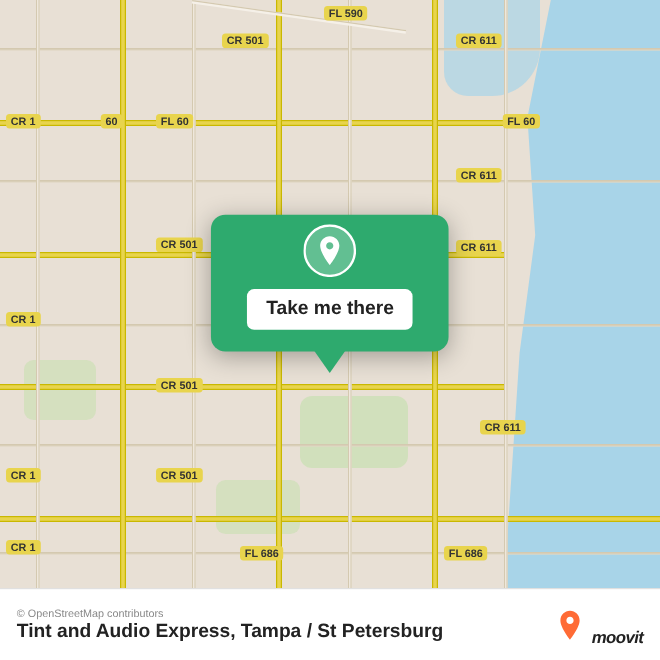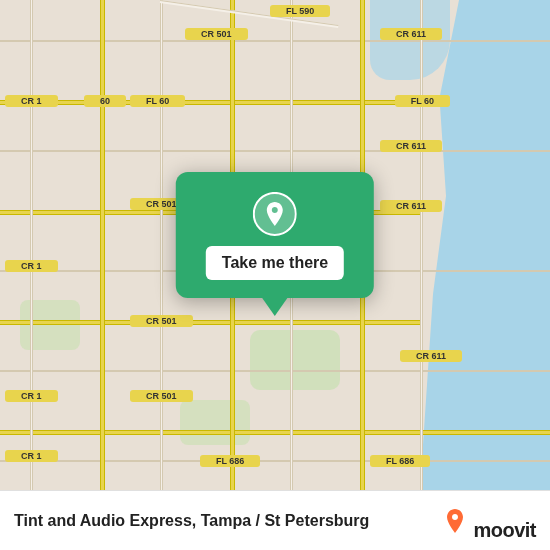--- a/index.html
+++ b/index.html
@@ -69,34 +69,34 @@
       background-color: #c8e0b0;
     }
 
     
     .road-label {
       position: absolute;
       background: #e8d44d;
       color: #333;
       font-size: 9px;
       font-weight: bold;
-      padding: 1px 16px;
+      padding: 1px 4px;
       border-radius: 3px;
       white-space: nowrap;
     }
 
     
     #popup-card {
       position: absolute;
       left: 50%;
       top: 50%;
       transform: translate(-50%, -58%);
       background: #2eaa6e;
       border-radius: 12px;
-      padding: 20px 30px 18px;
+      padding: 8px 30px 18px;
       display: flex;
       flex-direction: column;
       align-items: center;
       gap: 10px;
       box-shadow: 0 4px 20px rgba(0,0,0,0.3);
       min-width: 180px;
     }
 
     #popup-card::after {
       content: '';
@@ -162,23 +162,24 @@
       align-items: center;
       gap: 4px;
     }
 
     .moovit-pin {
       width: 28px;
       height: 28px;
     }
 
     .moovit-text {
-      font-size: 20px;
+      font-size: 14px;
       font-weight: 900;
       color: #222;
+      font-style: italic;
       letter-spacing: -0.5px;
       margin-top: 20px;
     }
   </style>
 </head>
 <body>
 
 <div id="map-container">
   <div class="map-bg"></div>
 
@@ -238,20 +239,21 @@
     <svg class="pin-icon" viewBox="0 0 44 44" fill="none" xmlns="http://www.w3.org/2000/svg">
       <circle cx="22" cy="22" r="21" fill="white" fill-opacity="0.25" stroke="white" stroke-width="2"></circle>
       <path d="M22 10C17.6 10 14 13.6 14 18C14 24 22 34 22 34C22 34 30 24 30 18C30 13.6 26.4 10 22 10ZM22 21C20.3 21 19 19.7 19 18C19 16.3 20.3 15 22 15C23.7 15 25 16.3 25 18C25 19.7 23.7 21 22 21Z" fill="white"></path>
     </svg>
     <button class="take-me-there-btn">Take me there</button>
   </div>
 </div>
 
 <div id="bottom-bar">
   <div id="bottom-left">
+    <span id="attribution">© OpenStreetMap contributors</span>
     <span id="location-name">Tint and Audio Express, Tampa / St Petersburg</span>
   </div>
   <div id="moovit-logo">
 
     <svg class="moovit-pin" viewBox="0 0 28 28" fill="none" xmlns="http://www.w3.org/2000/svg">
       <path d="M14 2C9.6 2 6 5.6 6 10C6 16 14 26 14 26C14 26 22 16 22 10C22 5.6 18.4 2 14 2ZM14 13C12.3 13 11 11.7 11 10C11 8.3 12.3 7 14 7C15.7 7 17 8.3 17 10C17 11.7 15.7 13 14 13Z" fill="#ff6b35"></path>
     </svg>
     <span class="moovit-text">moovit</span>
   </div>
 </div>

